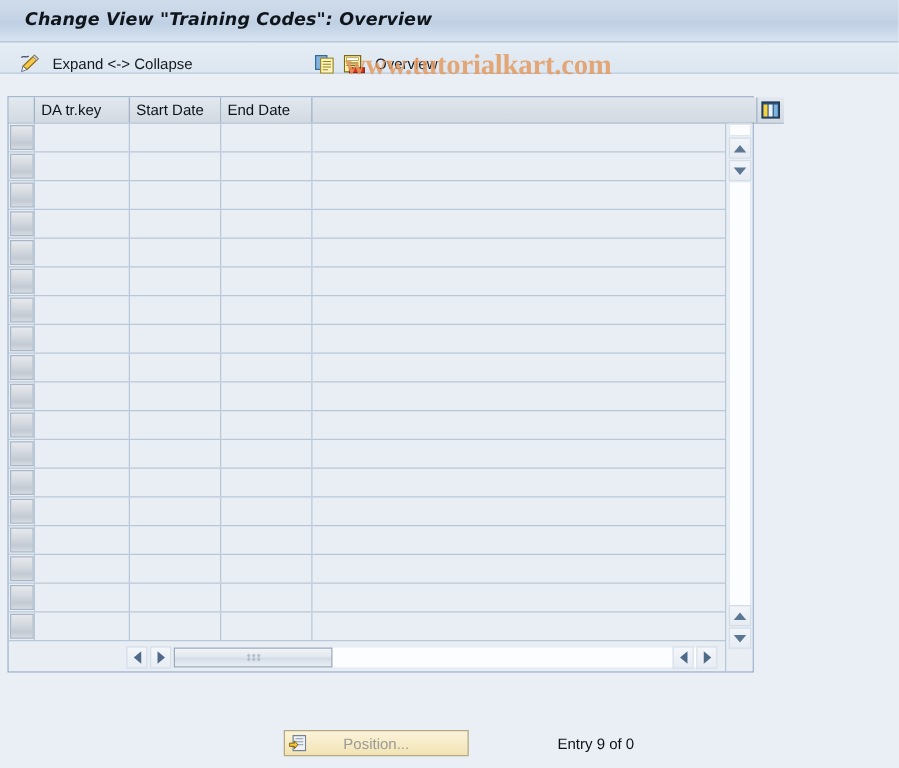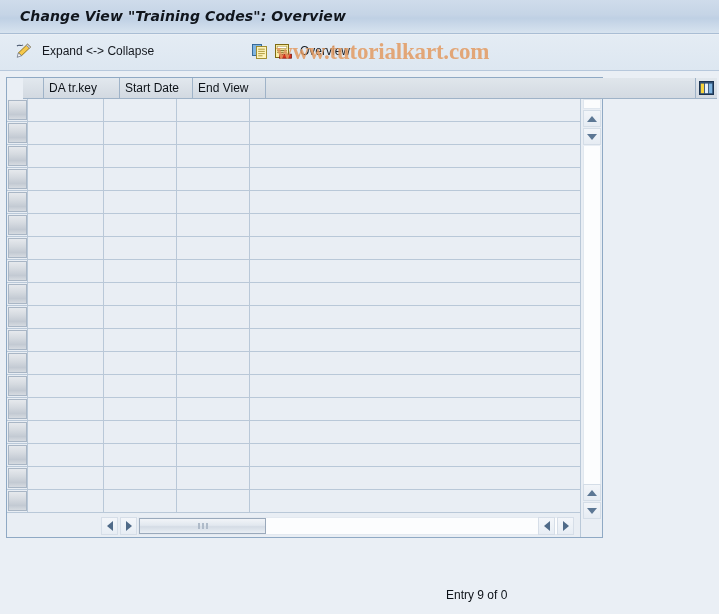--- a/index.html
+++ b/index.html
@@ -35,21 +35,21 @@
     font-style: italic;
     color: #10151c;
     white-space: nowrap;
     letter-spacing: 0.1px;
   }
 
   
   .toolbar {
     position: absolute;
     left: 0; top: 35px;
-    width: 719px; height: 36px;
+    width: 719px; height: 24px;
     background: linear-gradient(to bottom, #e4ecf4 0%, #dde7f1 100%);
     border-bottom: 1px solid #b7c8dc;
     box-sizing: border-box;
   }
   .tb-item {
     position: absolute;
     top: 0;
     height: 32px;
     display: flex;
     align-items: center;
@@ -95,22 +95,22 @@
     position: absolute;
     left: 6px; top: 77px;
     width: 597px; height: 461px;
     border: 1px solid #8fa9c4;
     background: #eaeff5;
     box-sizing: border-box;
   }
 
   .hdr-row {
     position: absolute;
-    left: 16px; top: 0;
-    width: 694px; height: 21px;
+    left: 0; top: 0;
+    width: 620px; height: 21px;
     background: linear-gradient(to bottom, #e0e6ec 0%, #d3dae2 100%);
     border-bottom: 1px solid #9fb3c8;
     box-sizing: border-box;
   }
   .hdr-cell {
     position: absolute;
     top: 0;
     height: 20px;
     line-height: 20px;
     font-size: 12px;
@@ -357,21 +357,21 @@
 
 <div class="table-panel">
 
   <div class="hdr-row">
     <div class="hdr-corner"></div>
 
     <div class="hdr-cell" style="left:21px; width:76px;">DA tr.key</div>
 
     <div class="hdr-cell" style="left:97px; width:73px;">Start Date</div>
 
-    <div class="hdr-cell" style="left:170px; width:73px;">End View</div>
+    <div class="hdr-cell" style="left:170px; width:73px;">End Date</div>
 
 
     <div class="hdr-config">
       <svg width="15" height="14" viewBox="0 0 15 14">
         <rect x="0.5" y="0.5" width="14" height="13" fill="#2f4f73" stroke="#1b3350" stroke-width="1"></rect>
         <rect x="1.8" y="2.6" width="3.2" height="9.6" fill="#f7d33c"></rect>
         <rect x="5.9" y="2.6" width="3.2" height="9.6" fill="#e8f0f8"></rect>
         <rect x="10.0" y="2.6" width="3.2" height="9.6" fill="#7fb4e0"></rect>
       </svg>
     </div>
@@ -538,14 +538,26 @@
     <div class="hs-btn" style="left:531px;">
       <span class="arr-l"></span>
     </div>
     <div class="hs-btn" style="left:550px;">
       <span class="arr-r"></span>
     </div>
   </div>
 </div>
 
 <div class="footer">
+  <div class="position-btn">
+    <span class="icn-position">
+      <svg width="14" height="14" viewBox="0 0 14 14">
+        <rect x="3.5" y="0.5" width="10" height="12" fill="#eef2f6" stroke="#6b7b8e" stroke-width="0.9"></rect>
+        <line x1="5.3" y1="3.0" x2="11.6" y2="3.0" stroke="#8a97a8" stroke-width="0.8"></line>
+        <line x1="5.3" y1="5.4" x2="11.6" y2="5.4" stroke="#8a97a8" stroke-width="0.8"></line>
+        <line x1="5.3" y1="7.8" x2="11.6" y2="7.8" stroke="#8a97a8" stroke-width="0.8"></line>
+        <path d="M0.5 6.5 L4.5 6.5 L4.5 4.6 L7.3 7.8 L4.5 11.0 L4.5 9.1 L0.5 9.1 Z" fill="#f3c13a" stroke="#7d6418" stroke-width="0.8"></path>
+      </svg>
+    </span>
+    <span>Position...</span>
+  </div>
   <div class="entry-count">Entry 9 of 0</div>
 </div>
 
 </body></html>

